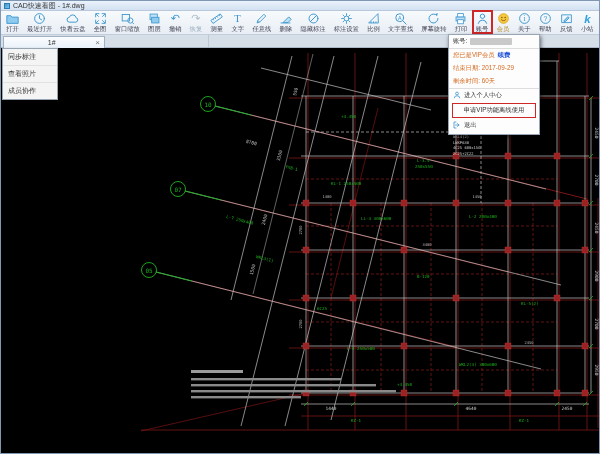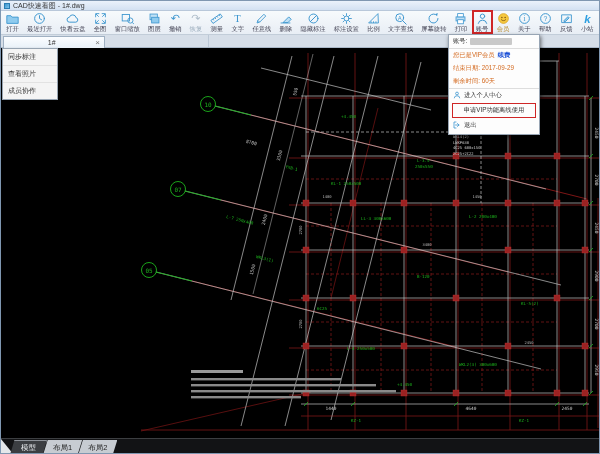--- a/index.html
+++ b/index.html
@@ -473,26 +473,14 @@
       <span>申请VIP功能离线使用</span>
     </div>
     <div class="drow">
       <span><svg width="8" height="8" viewBox="0 0 16 16" fill="none" stroke="#3d96cf" stroke-width="1.6" stroke-linecap="round">
             <path d="M6 2H2v12h4M9 5l3 3-3 3M12 8H5"></path>
           </svg></span>
       <span>退出</span>
     </div>
   </div>
 
-  <div class="bottombar">
-    <div class="corner-tri"></div>
-    <div class="btab active">
-        <span>模型</span>
-      </div>
-    <div class="btab inactive">
-        <span>布局1</span>
-      </div>
-    <div class="btab inactive">
-        <span>布局2</span>
-      </div>
-  </div>
 
 </div>
 
 </body></html>

